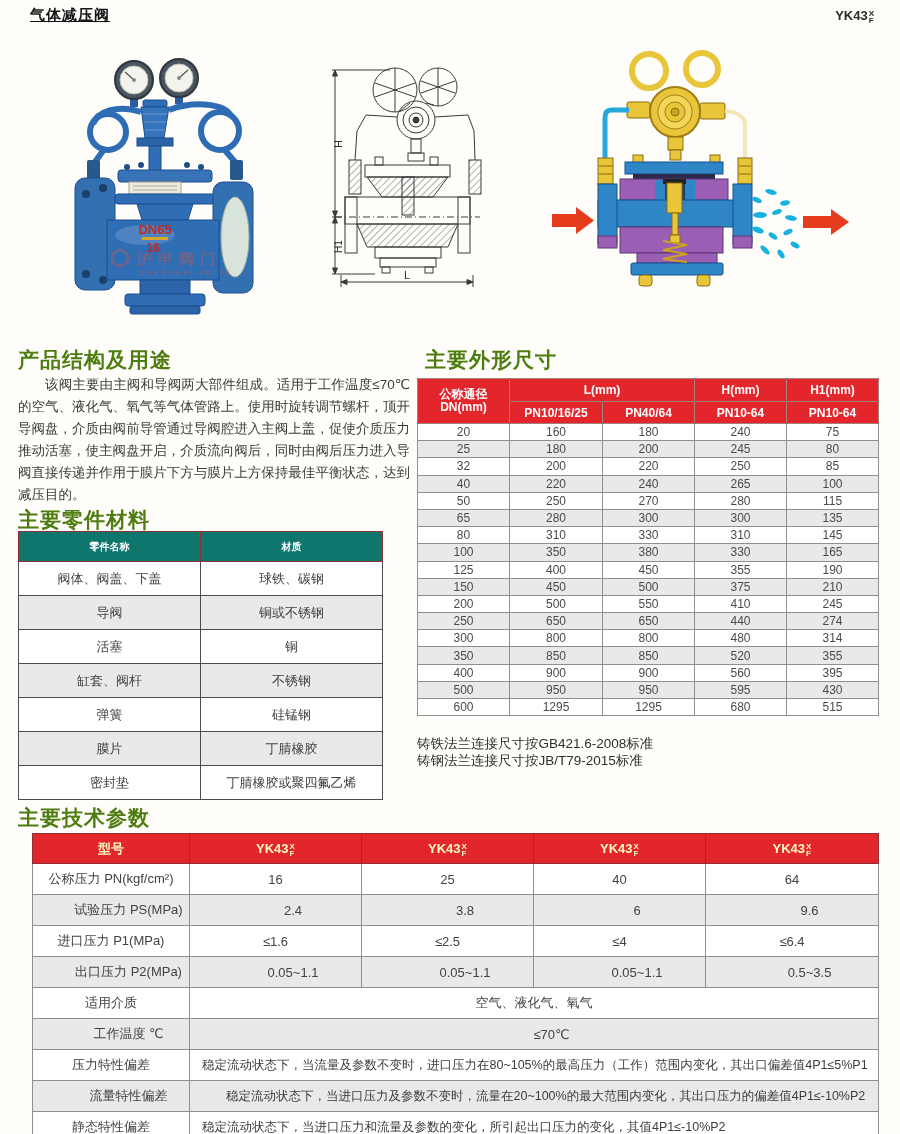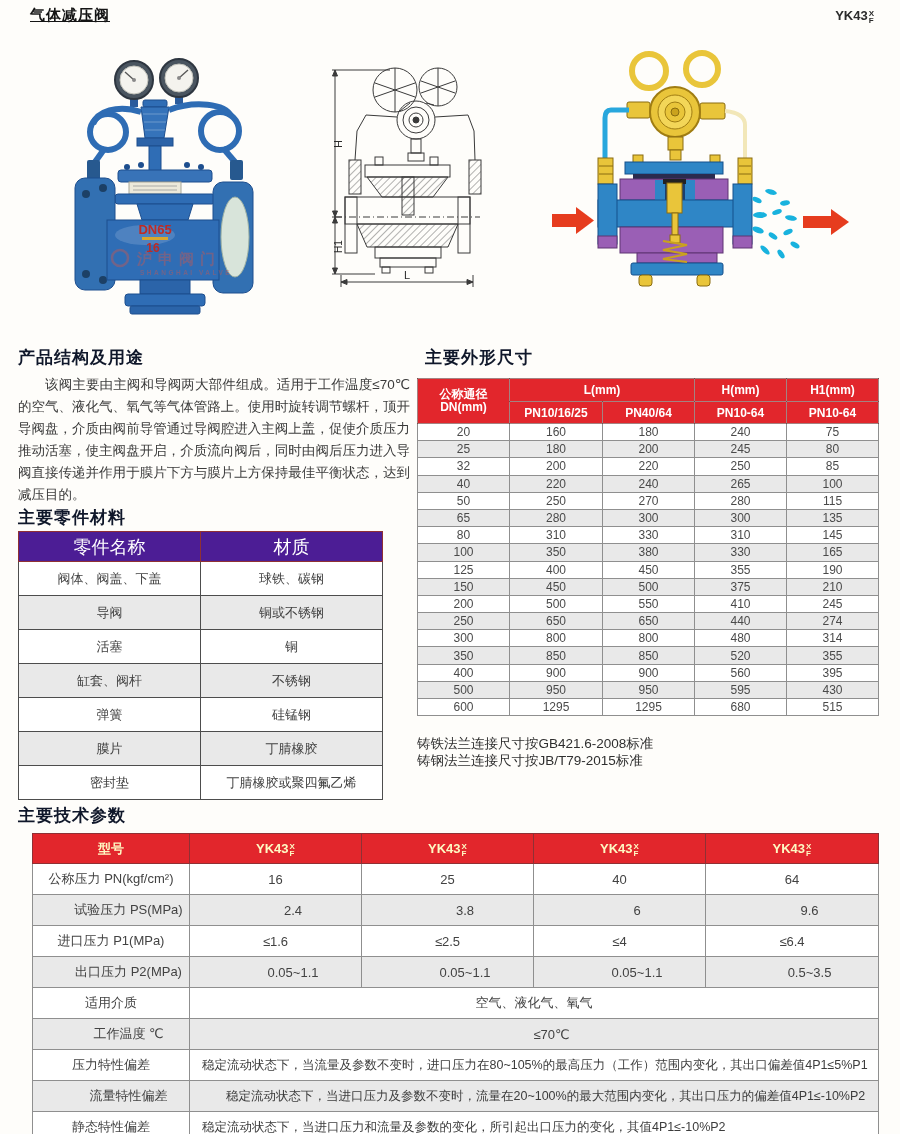--- a/index.html
+++ b/index.html
@@ -6,29 +6,29 @@
   body{
     width:900px;height:1134px;position:relative;overflow:hidden;
     background:#fefdfa;color:#3c3c3c;
     font-family:"Liberation Sans","DejaVu Sans",sans-serif;
   }
   .abs{position:absolute;}
   .page-title{left:30px;top:6px;font-size:15px;font-weight:bold;color:#151515;letter-spacing:1px;text-decoration:underline;}
   .model-code{right:26px;top:8px;font-size:13px;color:#2b2b2b;font-weight:bold;}
   .xf{display:inline-block;text-align:left;vertical-align:-3px;margin-left:1px;font-size:8px;line-height:7px;font-weight:bold;}
   .xf span{display:block;}
-  .sec-heading{font-size:17px;font-weight:bold;color:#0f172a;letter-spacing:1px;}
+  .sec-heading{font-size:21px;font-weight:bold;color:#4d7c0f;letter-spacing:1px;}
   .intro{left:18px;top:374px;width:392px;font-size:13.5px;line-height:22px;text-align:justify;text-indent:2em;color:#3b3b3b;}
 
   table{border-collapse:collapse;table-layout:fixed;}
   th,td{overflow:hidden;}
 
   
   .mat-table{width:364px;}
-  .mat-table th{background:#4c1d95;color:#fff;font-size:18px;font-weight:normal;height:27px;border:1px solid #8f3034;}
+  .mat-table th{background:#0f766e;color:#fff;font-size:10px;font-weight:bold;height:27px;border:1px solid #8f3034;}
   .mat-table td{border:1px solid #4d4d4d;height:31px;text-align:center;font-size:13px;color:#424242;background:#fff;}
   .mat-table tr.alt td{background:#e9e9e9;}
 
   
   .dim-table{width:461px;font-size:12px;}
   .dim-table th{background:#e2262c;color:#fff;font-weight:bold;font-size:12px;border:1px solid rgba(90,30,30,.55);padding:1px 0;}
   .dim-table thead tr:first-child th{height:20px;margin-left:28px;}
   .dim-table thead tr:last-child th{height:19px;}
   .dim-table td{border:1px solid #8f8f8f;height:16.2px;text-align:center;color:#4a4a4a;background:#fff;padding:0;}
   .dim-table tr.alt td{background:#e9e9e9;}

